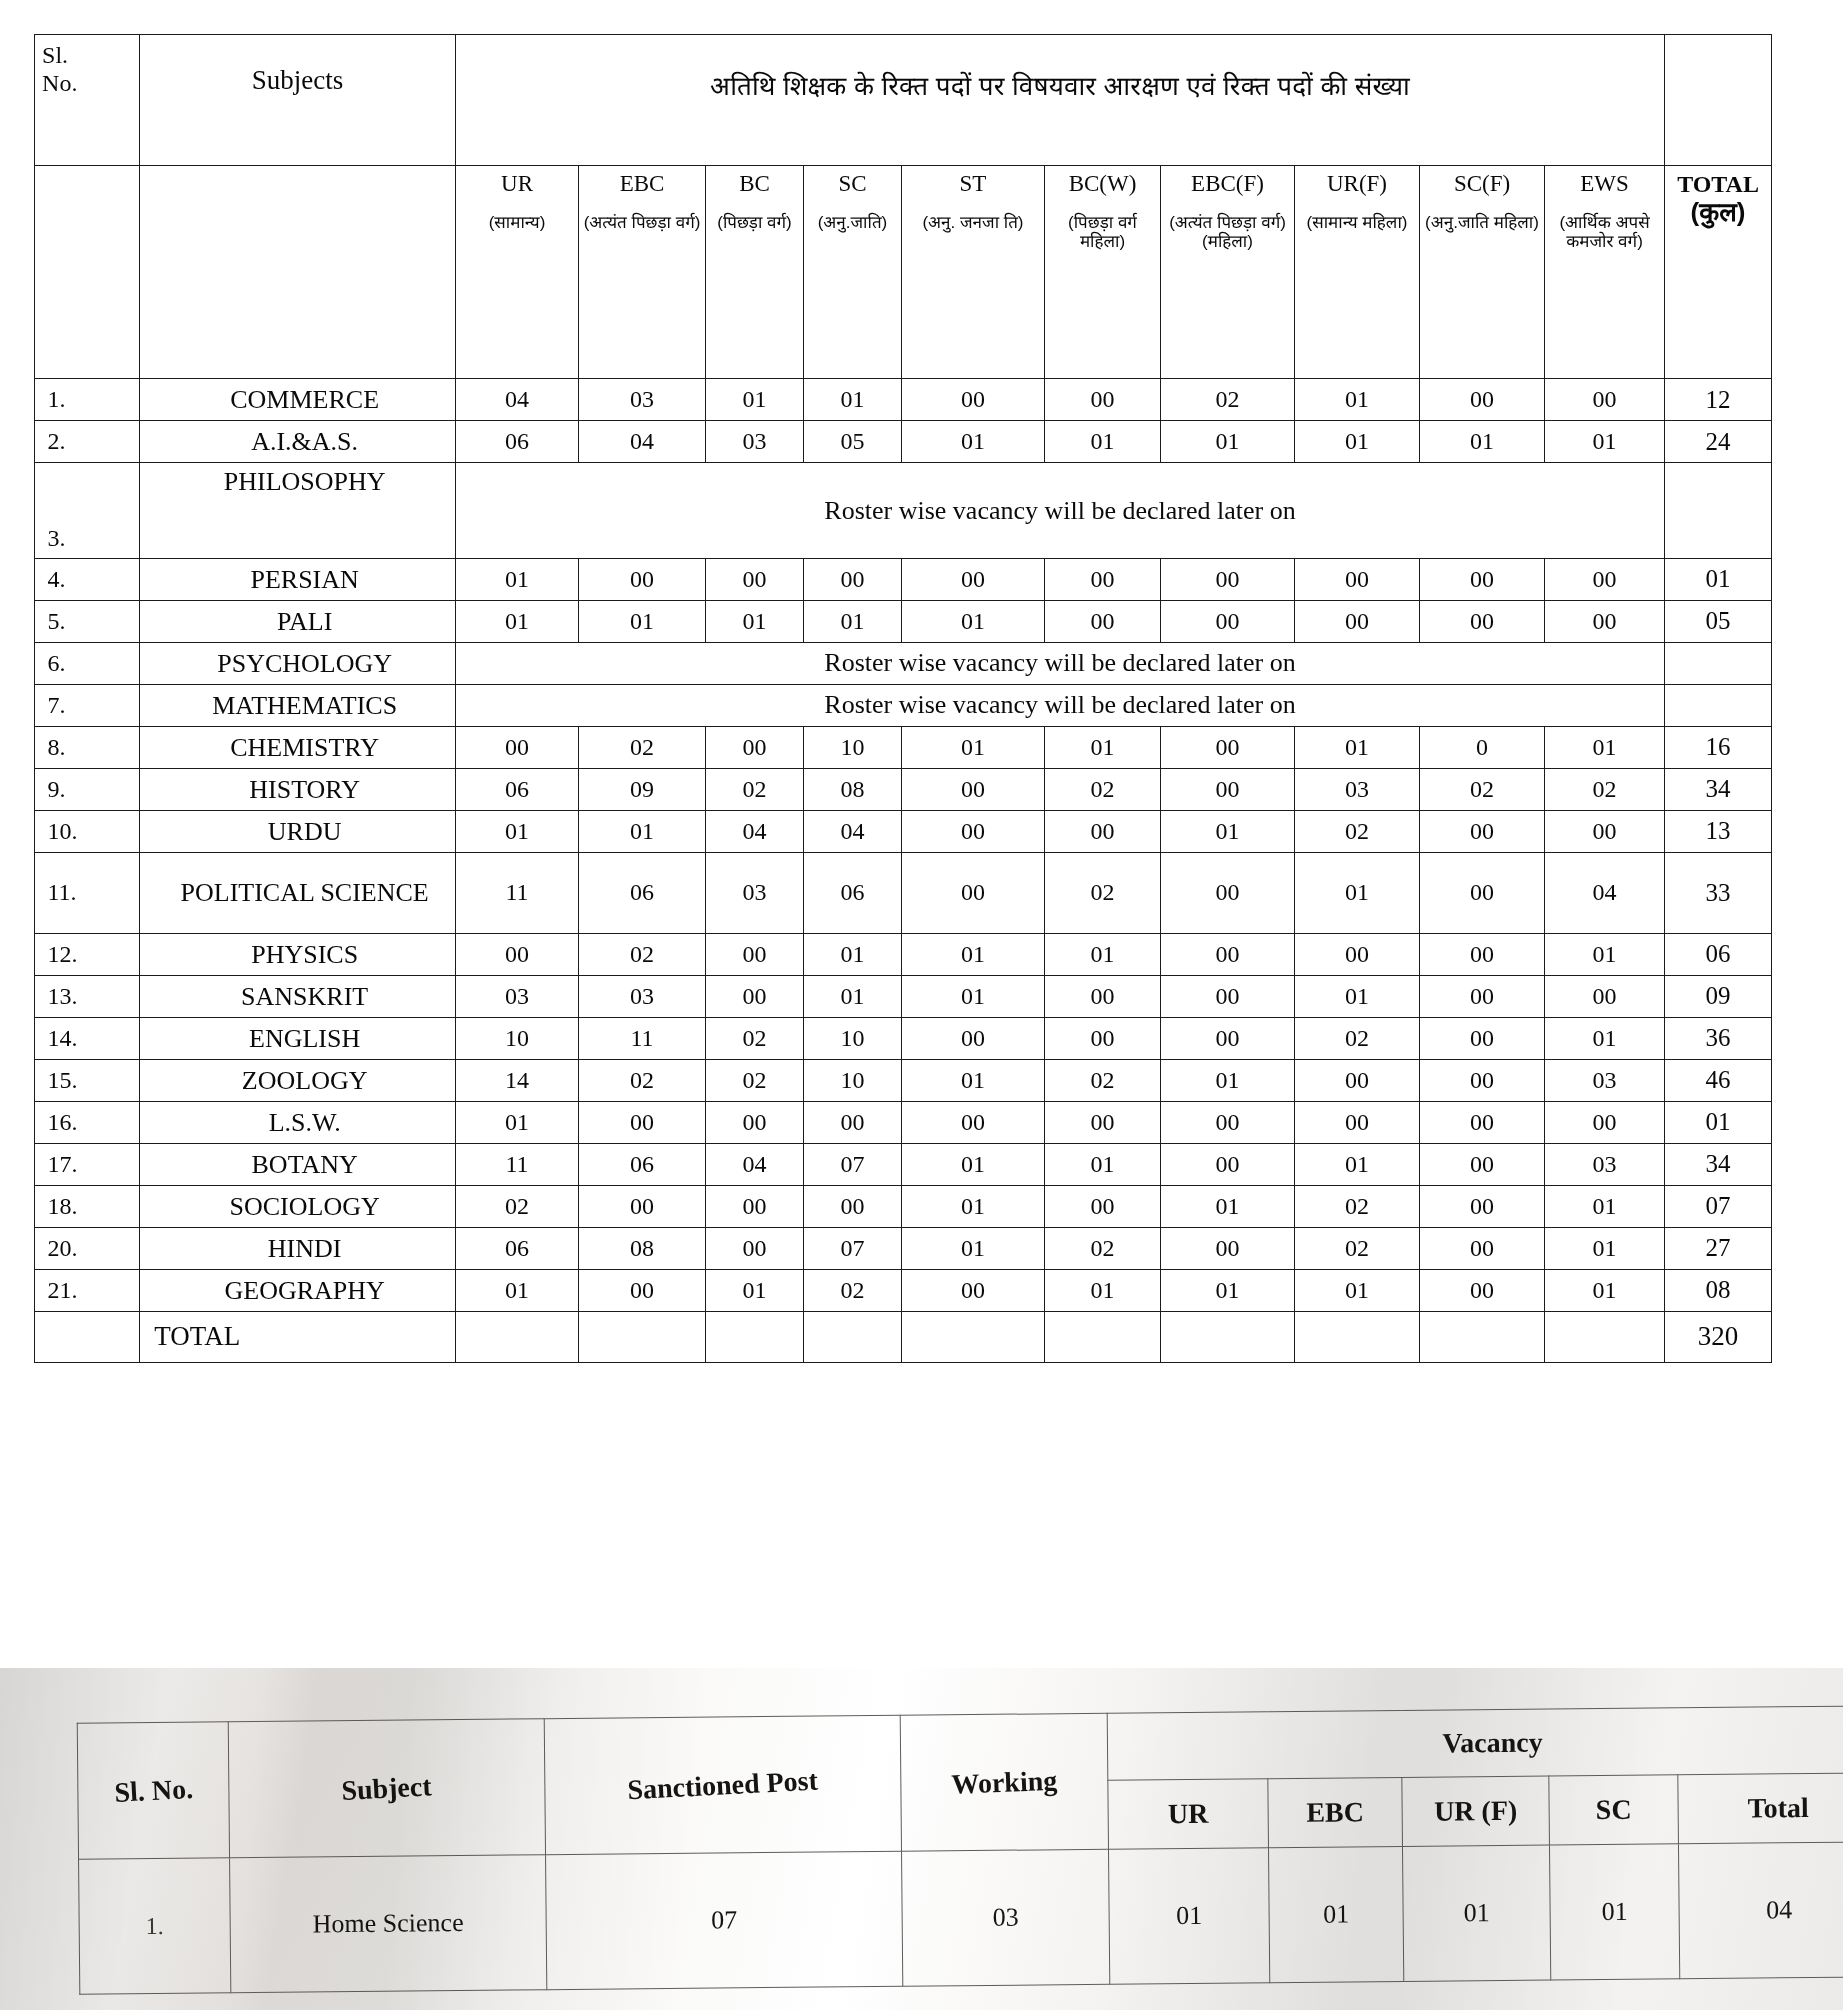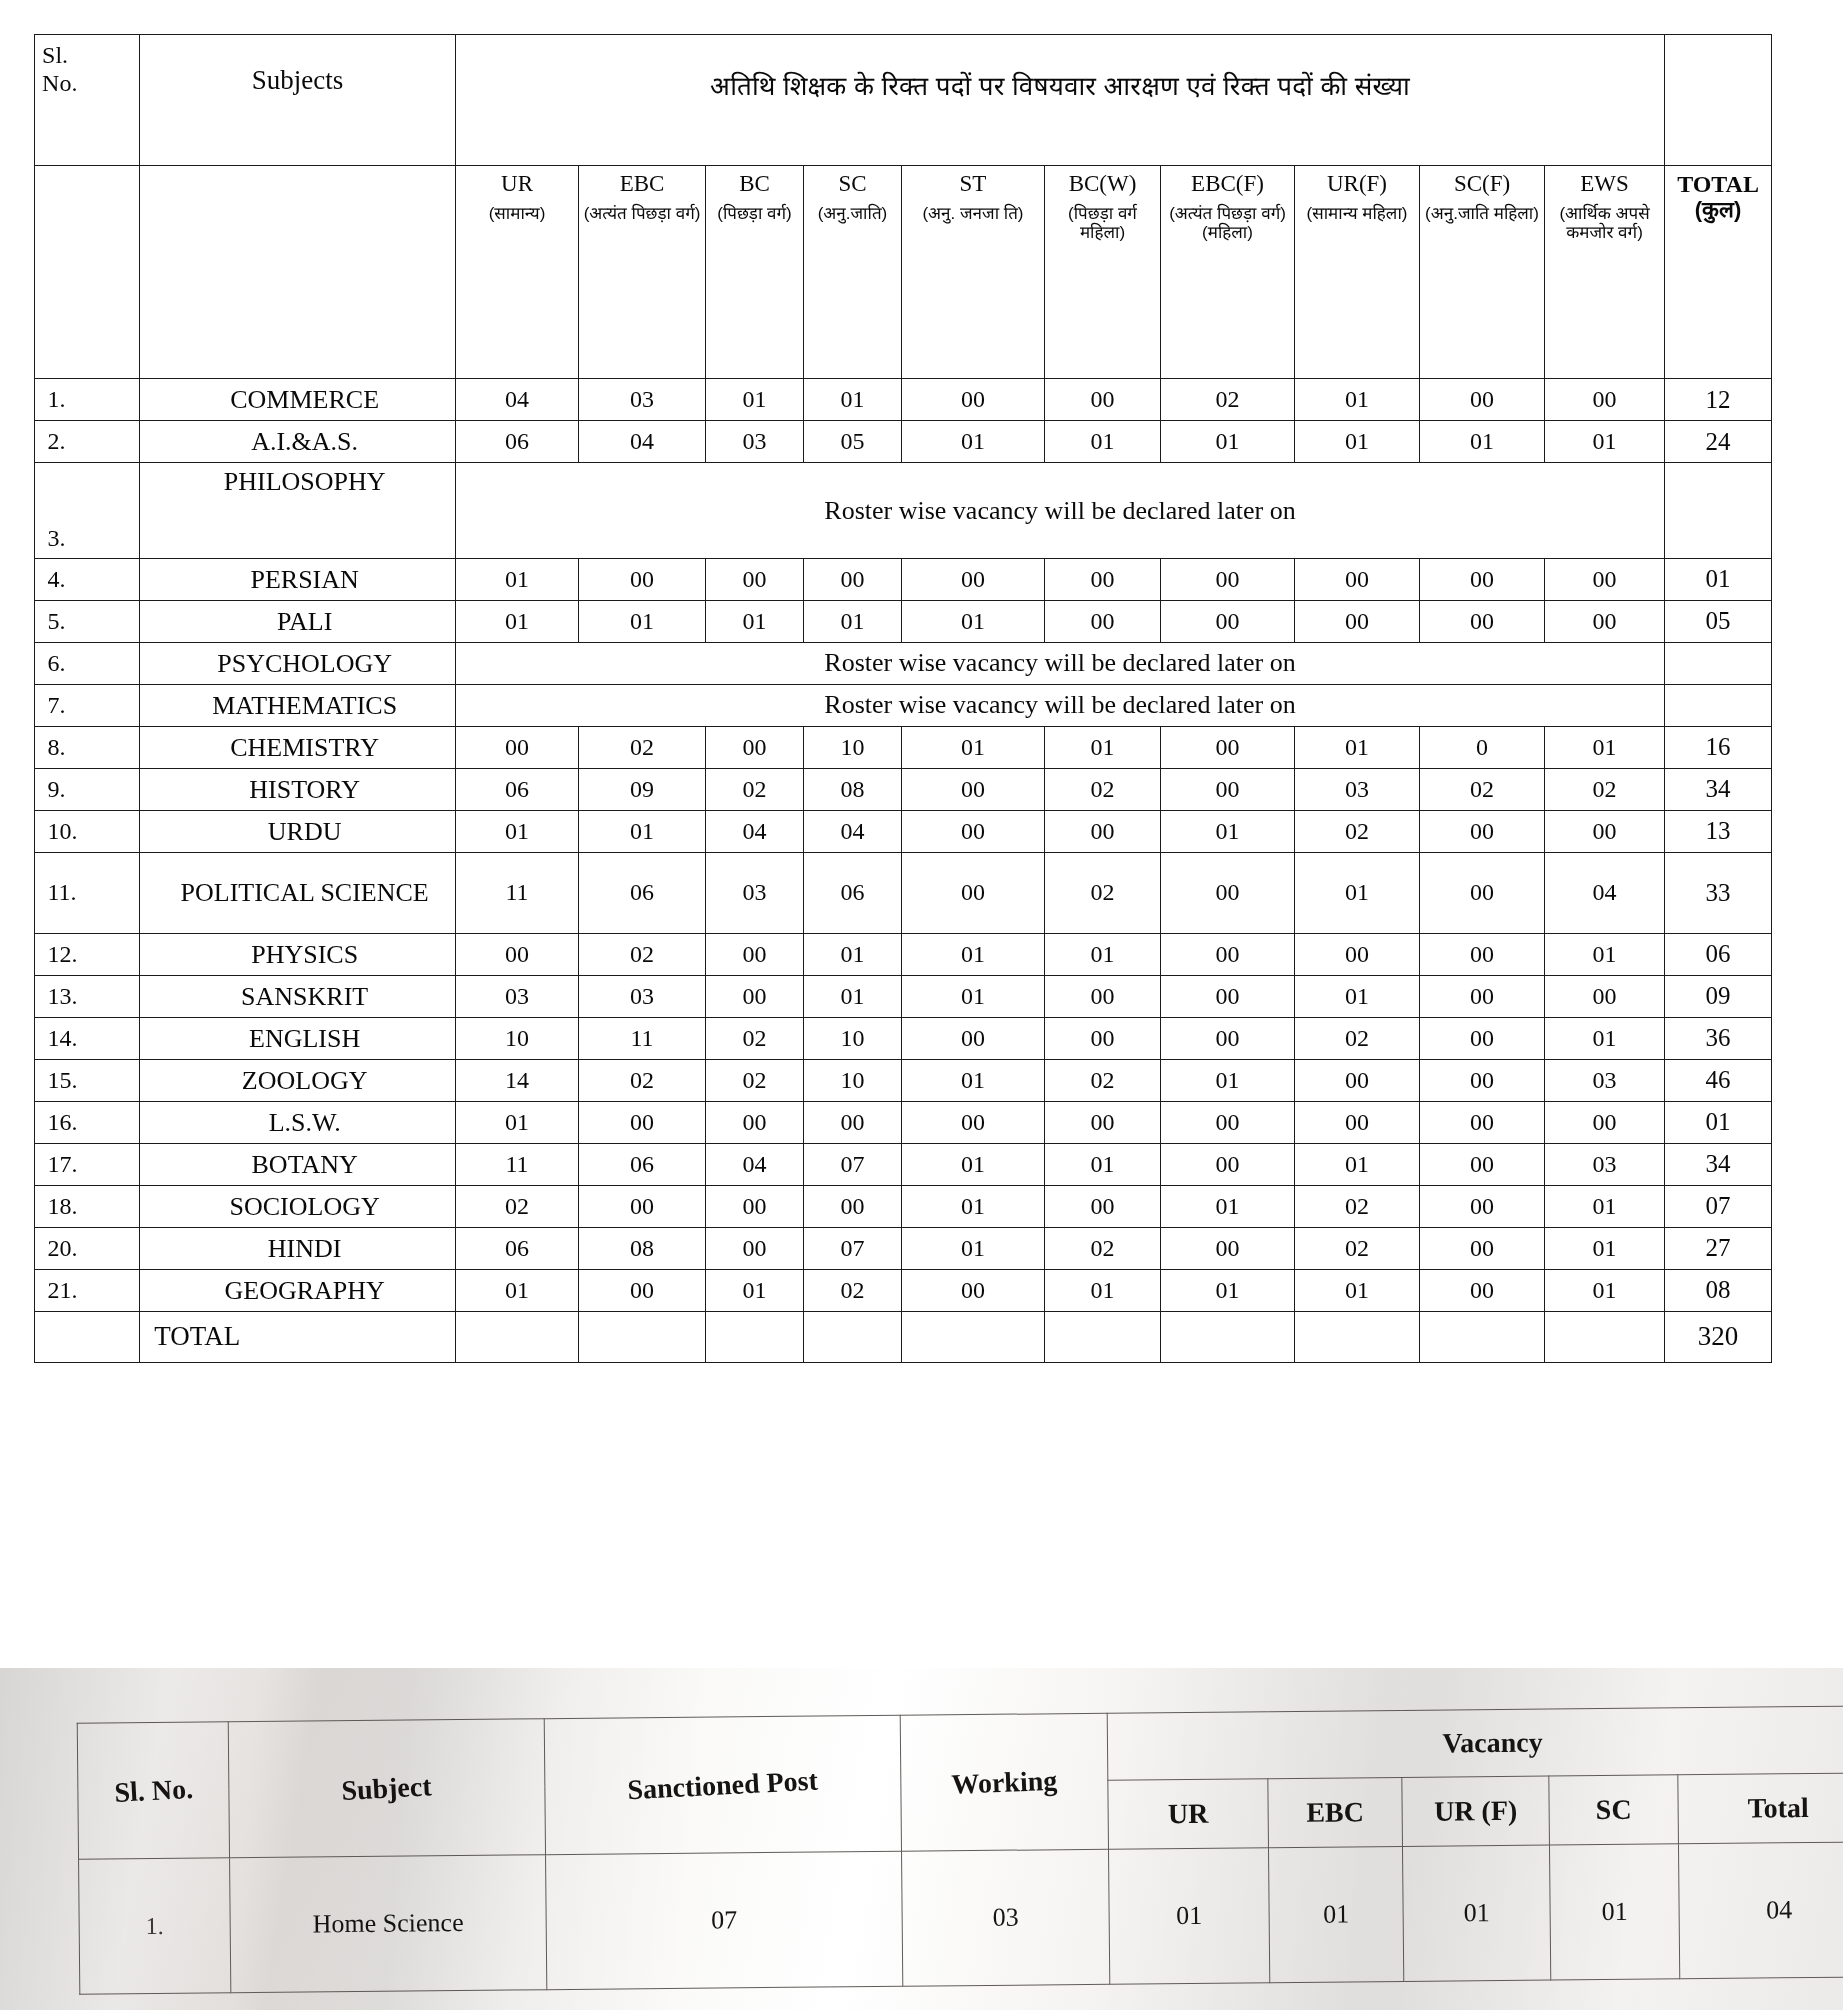--- a/index.html
+++ b/index.html
@@ -87,35 +87,35 @@
   }
   .hdr-abbr .en {
     display: block;
     font-size: 23px;
     white-space: nowrap;
   }
   .hdr-abbr .hi {
     display: block;
     font-size: 17px;
     font-family: "Liberation Sans", "DejaVu Sans", sans-serif;
-    margin-top: 7px;
+    margin-top: 16px;
   }
   .hdr-total-cell {
     vertical-align: top !important;
     padding-top: 5.3px !important;
     line-height: 1.12;
   }
   .hdr-total-cell .en {
     display: block;
     font-size: 24px;
     font-weight: bold;
   }
   .hdr-total-cell .hi {
     display: block;
-    font-size: 22px;
+    font-size: 26px;
     font-weight: bold;
     font-family: "Liberation Sans", "DejaVu Sans", sans-serif;
   }
 
   
   .cell-sl {
     font-size: 24px;
     text-align: left !important;
     padding-left: 12.5px !important;
   }

